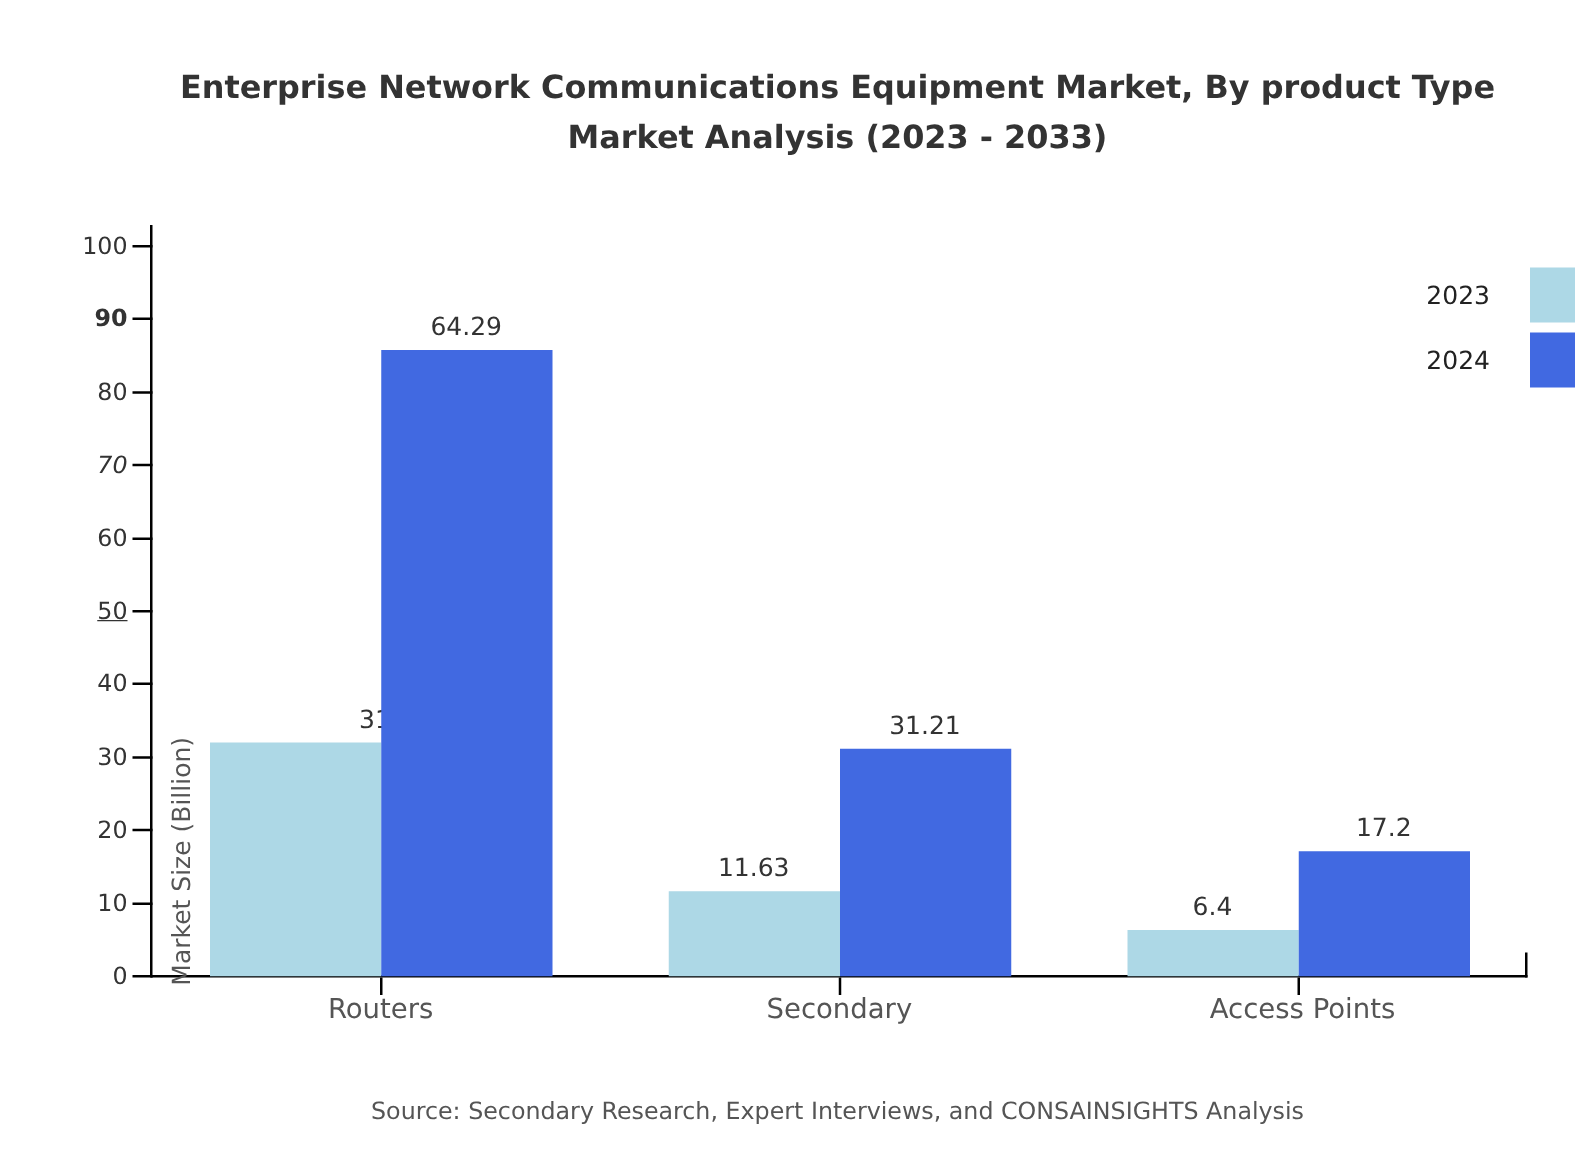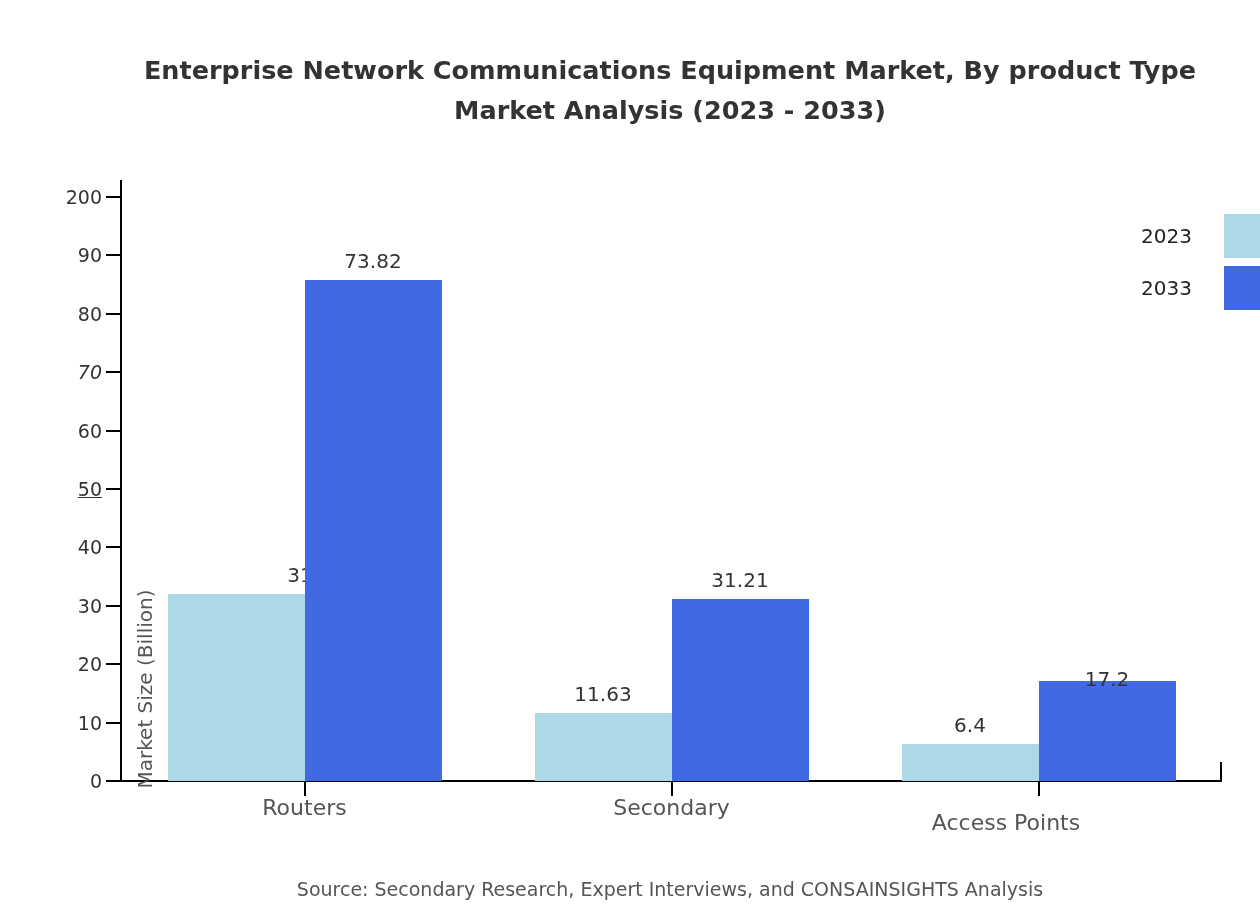--- a/index.html
+++ b/index.html
@@ -188,29 +188,29 @@
   <div class="y-spine"></div>
   <div class="x-spine"></div>
   <div class="x-spine-cap"></div>
 
   <div class="plot-area">
     <div class="y-axis-title">Market Size (Billion)</div>
     <div id="bars-layer">
         <div class="bar" title="Routers 2023: 31.97" style="left: 46.5px; width: 137px; height: 186.705px; background: rgb(173, 216, 230);"></div>
         <div class="bar-label" style="left: 6.5px; width: 217px; top: 366.295px; text-align: right;">31.97</div>
         <div class="bar" title="Routers 2033: 85.83" style="left: 183.5px; width: 137px; height: 501.247px; background: rgb(65, 105, 225);"></div>
-        <div class="bar-label" style="left: 143.5px; width: 217px; top: 51.7528px;">73.82</div>
+        <div class="bar-label" style="left: 143.5px; width: 217px; top: 51.7528px;">64.29</div>
         <div class="bar" title="Switches 2023: 11.63" style="left: 413.5px; width: 137px; height: 67.9192px; background: rgb(173, 216, 230);"></div>
         <div class="bar-label" style="left: 373.5px; width: 217px; top: 485.081px;">11.63</div>
         <div class="bar" title="Switches 2033: 31.21" style="left: 550.5px; width: 137px; height: 182.266px; background: rgb(65, 105, 225);"></div>
         <div class="bar-label" style="left: 510.5px; width: 217px; top: 370.734px;">31.21</div>
         <div class="bar" title="Access Points 2023: 6.4" style="left: 780.5px; width: 137px; height: 37.376px; background: rgb(173, 216, 230);"></div>
         <div class="bar-label" style="left: 740.5px; width: 217px; top: 515.624px;">6.4</div>
         <div class="bar" title="Access Points 2033: 17.2" style="left: 917.5px; width: 137px; height: 100.448px; background: rgb(65, 105, 225);"></div>
-        <div class="bar-label" style="left: 877.5px; width: 217px; top: 452.552px; margin-top: 17px;">17.2</div>
+        <div class="bar-label" style="left: 877.5px; width: 217px; top: 452.552px;">17.2</div>
       </div>
   </div>
 
   <div id="yticks-layer">
       <div class="ytick" style="top: 780px;"></div>
       <div class="ytick-label" style="top: 771px;">0</div>
       <div class="ytick" style="top: 721.6px;"></div>
       <div class="ytick-label" style="top: 712.6px;">10</div>
       <div class="ytick" style="top: 663.2px;"></div>
       <div class="ytick-label" style="top: 654.2px;">20</div>
@@ -220,39 +220,39 @@
       <div class="ytick-label" style="top: 537.4px;">40</div>
       <div class="ytick" style="top: 488px;"></div>
       <div class="ytick-label" style="top: 479px; text-decoration: underline;">50</div>
       <div class="ytick" style="top: 429.6px;"></div>
       <div class="ytick-label" style="top: 420.6px; text-align: right;">60</div>
       <div class="ytick" style="top: 371.2px;"></div>
       <div class="ytick-label" style="top: 362.2px; font-style: italic;">70</div>
       <div class="ytick" style="top: 312.8px;"></div>
       <div class="ytick-label" style="top: 303.8px;">80</div>
       <div class="ytick" style="top: 254.4px;"></div>
-      <div class="ytick-label" style="top: 245.4px;">90</div>
+      <div class="ytick-label" style="top: 245.4px; font-weight: bold;">90</div>
       <div class="ytick" style="top: 196px;"></div>
-      <div class="ytick-label" style="top: 187px;">200</div>
+      <div class="ytick-label" style="top: 187px;">100</div>
     </div>
   <div id="xticks-layer">
       <div class="xtick" style="left: 303.5px;"></div>
       <div class="xtick-label" style="left: 154.5px; width: 300px;">Routers</div>
       <div class="xtick" style="left: 670.5px;"></div>
       <div class="xtick-label" style="left: 521.5px; width: 300px;">Secondary</div>
       <div class="xtick" style="left: 1037.5px;"></div>
-      <div class="xtick-label" style="left: 856px; width: 300px; margin-top: 15px;">Access Points</div>
+      <div class="xtick-label" style="left: 892px; width: 300px;">Access Points</div>
     </div>
 
   <div class="legend" id="legend">
       <div class="legend-row" style="top: 0px;">
         <div class="legend-label">2023</div>
         <div class="legend-swatch" style="background: rgb(173, 216, 230);"></div>
       </div>
       <div class="legend-row" style="top: 52px;">
-        <div class="legend-label">2033</div>
+        <div class="legend-label">2024</div>
         <div class="legend-swatch" style="background: rgb(65, 105, 225);"></div>
       </div>
     </div>
 
   <div class="source-note">Source: Secondary Research, Expert Interviews, and CONSAINSIGHTS Analysis</div>
 
 </div>
 
 </body></html>

